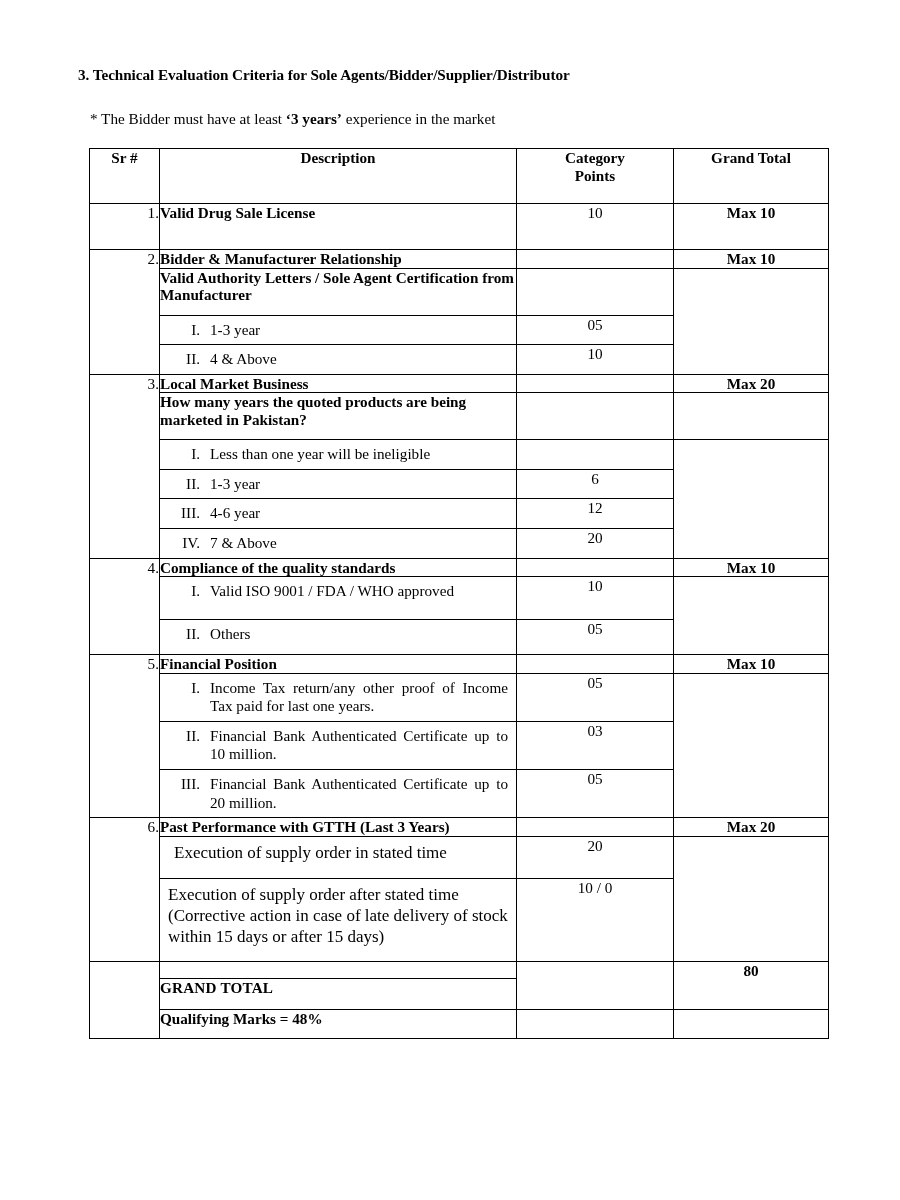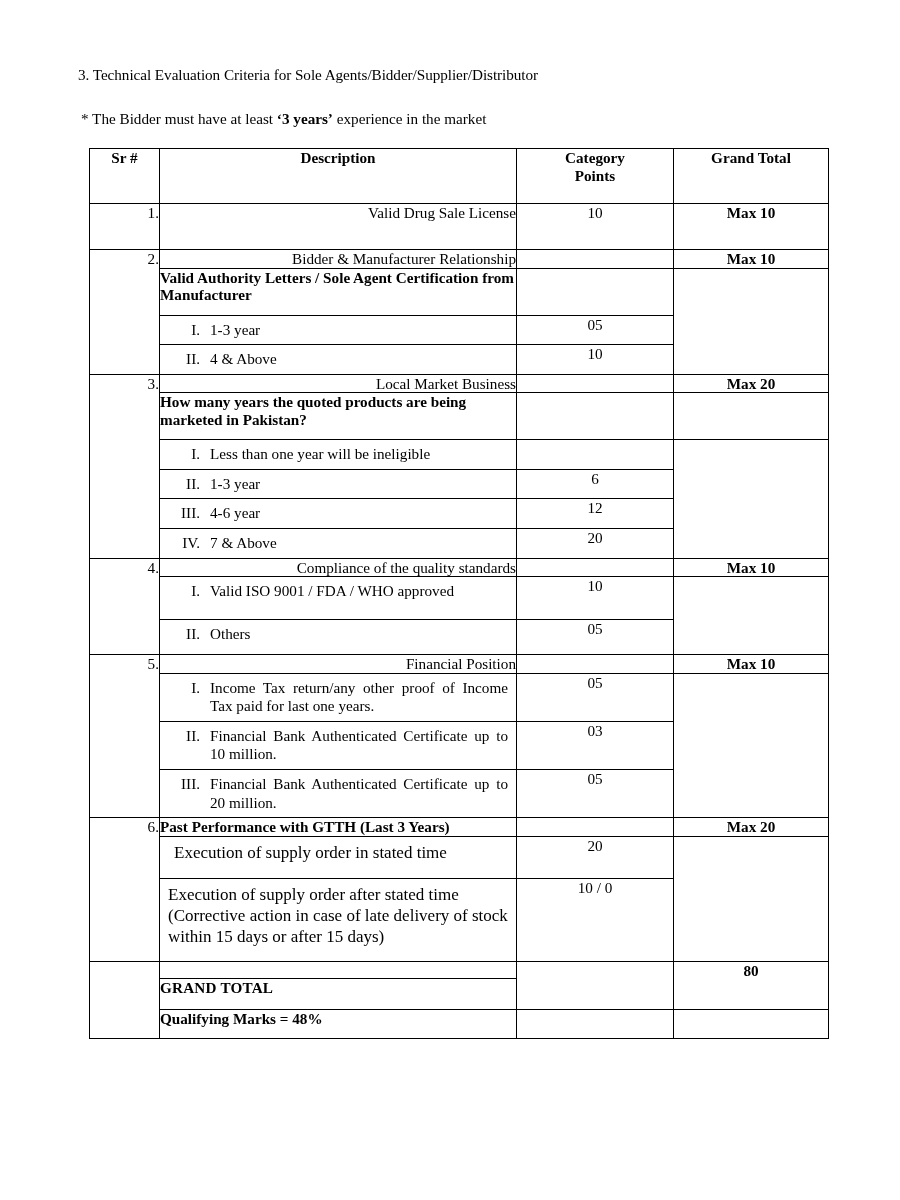--- a/index.html
+++ b/index.html
@@ -20,27 +20,27 @@
     height: 1200px;
     position: relative;
     box-sizing: border-box;
   }
 
   .doc-heading {
     position: absolute;
     left: 78px;
     top: 66px;
     font-size: 15.2px;
-    font-weight: normal;
+    font-weight: bold;
     letter-spacing: -0.05px;
     white-space: nowrap;
   }
   .doc-subnote {
     position: absolute;
-    left: 81px;
+    left: 90px;
     top: 110px;
     font-size: 15.2px;
     white-space: nowrap;
   }
   .doc-subnote .bold {
     font-weight: bold;
   }
 
   .tbl-wrap {
     position: absolute;
@@ -64,21 +64,21 @@
     padding: 0;
     font-size: 15.2px;
     line-height: 1.16;
     background: #ffffff;
   }
   td.gray { background: #a6a6a6; }
   .hcell     { padding: 6px 4px 4px 4px; text-align: center; font-weight: bold; font-size: 15.6px; line-height: 1.2; }
   .srcell    { padding: 6px 14px 4px 4px; text-align: right; font-size: 15.2px; }
   .ptscell   { padding: 6px 4px 4px 4px; text-align: center; font-size: 15.2px; margin-top: 21px; }
   .totcell   { padding: 6px 4px 4px 4px; text-align: center; font-weight: bold; font-size: 15.4px; }
-  .grpttl    { padding: 6px 6px 6px 10px; font-weight: normal; font-size: 15.4px; text-align: right; }
+  .grpttl    { padding: 6px 6px 6px 10px; font-weight: bold; font-size: 15.4px; }
   .subttl    { padding: 6px 6px 6px 10px; font-weight: bold; font-size: 15.4px; line-height: 1.2; }
 
   
   .sub {
     display: flex;
     align-items: flex-start;
     padding: 5px 8px 5px 4px;
   }
   .sub .num {
     width: 46px;

